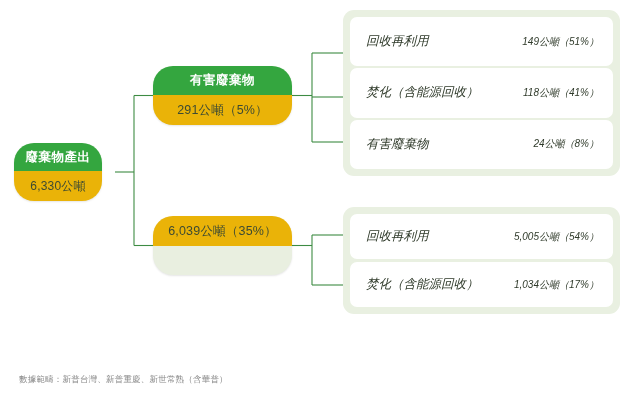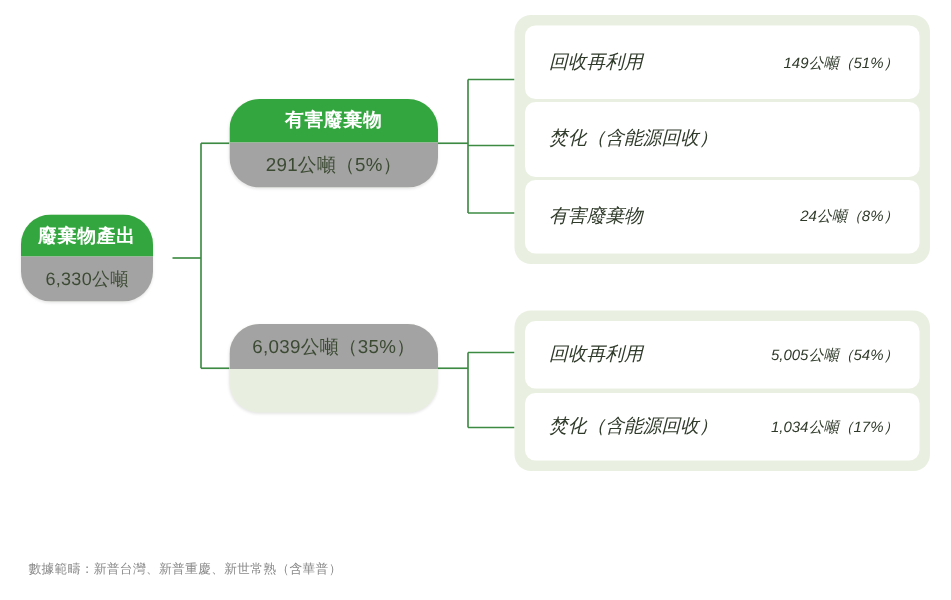--- a/index.html
+++ b/index.html
@@ -43,21 +43,21 @@
     background: #34a63f;
     color: #ffffff;
     font-weight: bold;
     text-align: center;
     letter-spacing: 0.5px;
     display: flex;
     align-items: center;
     justify-content: center;
   }
   .node-body {
-    background: #a3a3a3;
+    background: #eab308;
     color: #3c4a33;
     text-align: right;
     display: flex;
     align-items: center;
     justify-content: center;
     letter-spacing: 0.2px;
   }
 
   
   #node-root {
@@ -201,20 +201,21 @@
     <div class="node-body">6,039公噸（35%）</div>
   </div>
 
   <div id="panel-hazardous" class="panel">
     <div class="row">
       <span class="row-label">回收再利用</span>
       <span class="row-value">149公噸（51%）</span>
     </div>
     <div class="row">
       <span class="row-label">焚化（含能源回收）</span>
+      <span class="row-value">118公噸（41%）</span>
     </div>
     <div class="row">
       <span class="row-label">有害廢棄物</span>
       <span class="row-value">24公噸（8%）</span>
     </div>
   </div>
 
   <div id="panel-nonhazardous" class="panel">
     <div class="row">
       <span class="row-label">回收再利用</span>

